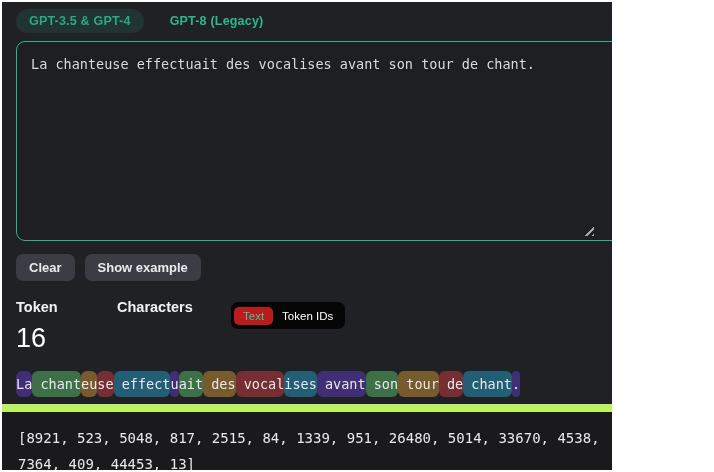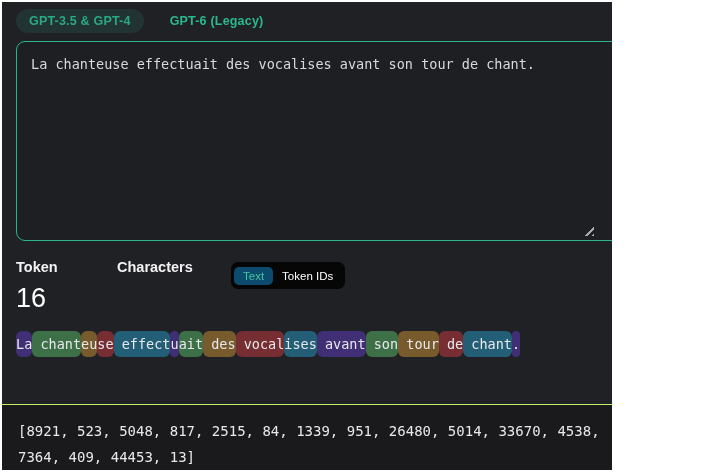--- a/index.html
+++ b/index.html
@@ -86,21 +86,21 @@
   }
   .toggle-opt {
     font-size: 11.5px;
     color: #ffffff;
     padding: 3px 9px;
     border-radius: 5px;
     cursor: pointer;
     white-space: nowrap;
   }
   .toggle-opt.active {
-    background: #0c4a6e;
+    background: #b91c1c;
     color: #41c79a;
   }
 
   
   .token-line {
     margin-top: 17px;
     font-family: "DejaVu Sans Mono", monospace;
     font-size: 13.5px;
     color: #e8e8ec;
     white-space: pre;
@@ -109,21 +109,21 @@
   .token {
     display: inline-block;
     padding: 4px 0;
     line-height: 18px;
     border-radius: 6px;
   }
 
   
   .ids-box {
     flex: 0 0 auto;
-    border-top: 1px solid #bef264;
+    border-top: 8px solid #bef264;
     background: #1a1a1d;
     padding: 13px 16px;
     height: 66px;
   }
   .ids-text {
     font-family: "DejaVu Sans Mono", monospace;
     font-size: 14px;
     line-height: 26px;
     color: #e9e9ec;
     width: 600px;
@@ -132,28 +132,32 @@
 </style>
 </head>
 <body>
 
 <div class="frame">
   <div class="app">
     <div class="content">
 
       <div class="tabs">
         <div class="tab active">GPT-3.5 &amp; GPT-4</div>
-        <div class="tab">GPT-6 (Legacy)</div>
+        <div class="tab">GPT-8 (Legacy)</div>
       </div>
 
       <div class="editor-wrap">
         <textarea class="editor" spellcheck="false" style="">La chanteuse effectuait des vocalises avant son tour de chant.</textarea>
         <div class="resize-grip"></div>
       </div>
 
+      <div class="actions">
+        <button class="btn">Clear</button>
+        <button class="btn">Show example</button>
+      </div>
 
       <div class="stats">
         <div class="stat">
           <div class="stat-label">Token</div>
           <div class="stat-value">16</div>
         </div>
         <div class="stat">
           <div class="stat-label">Characters</div>
         </div>
         <div class="toggle">

